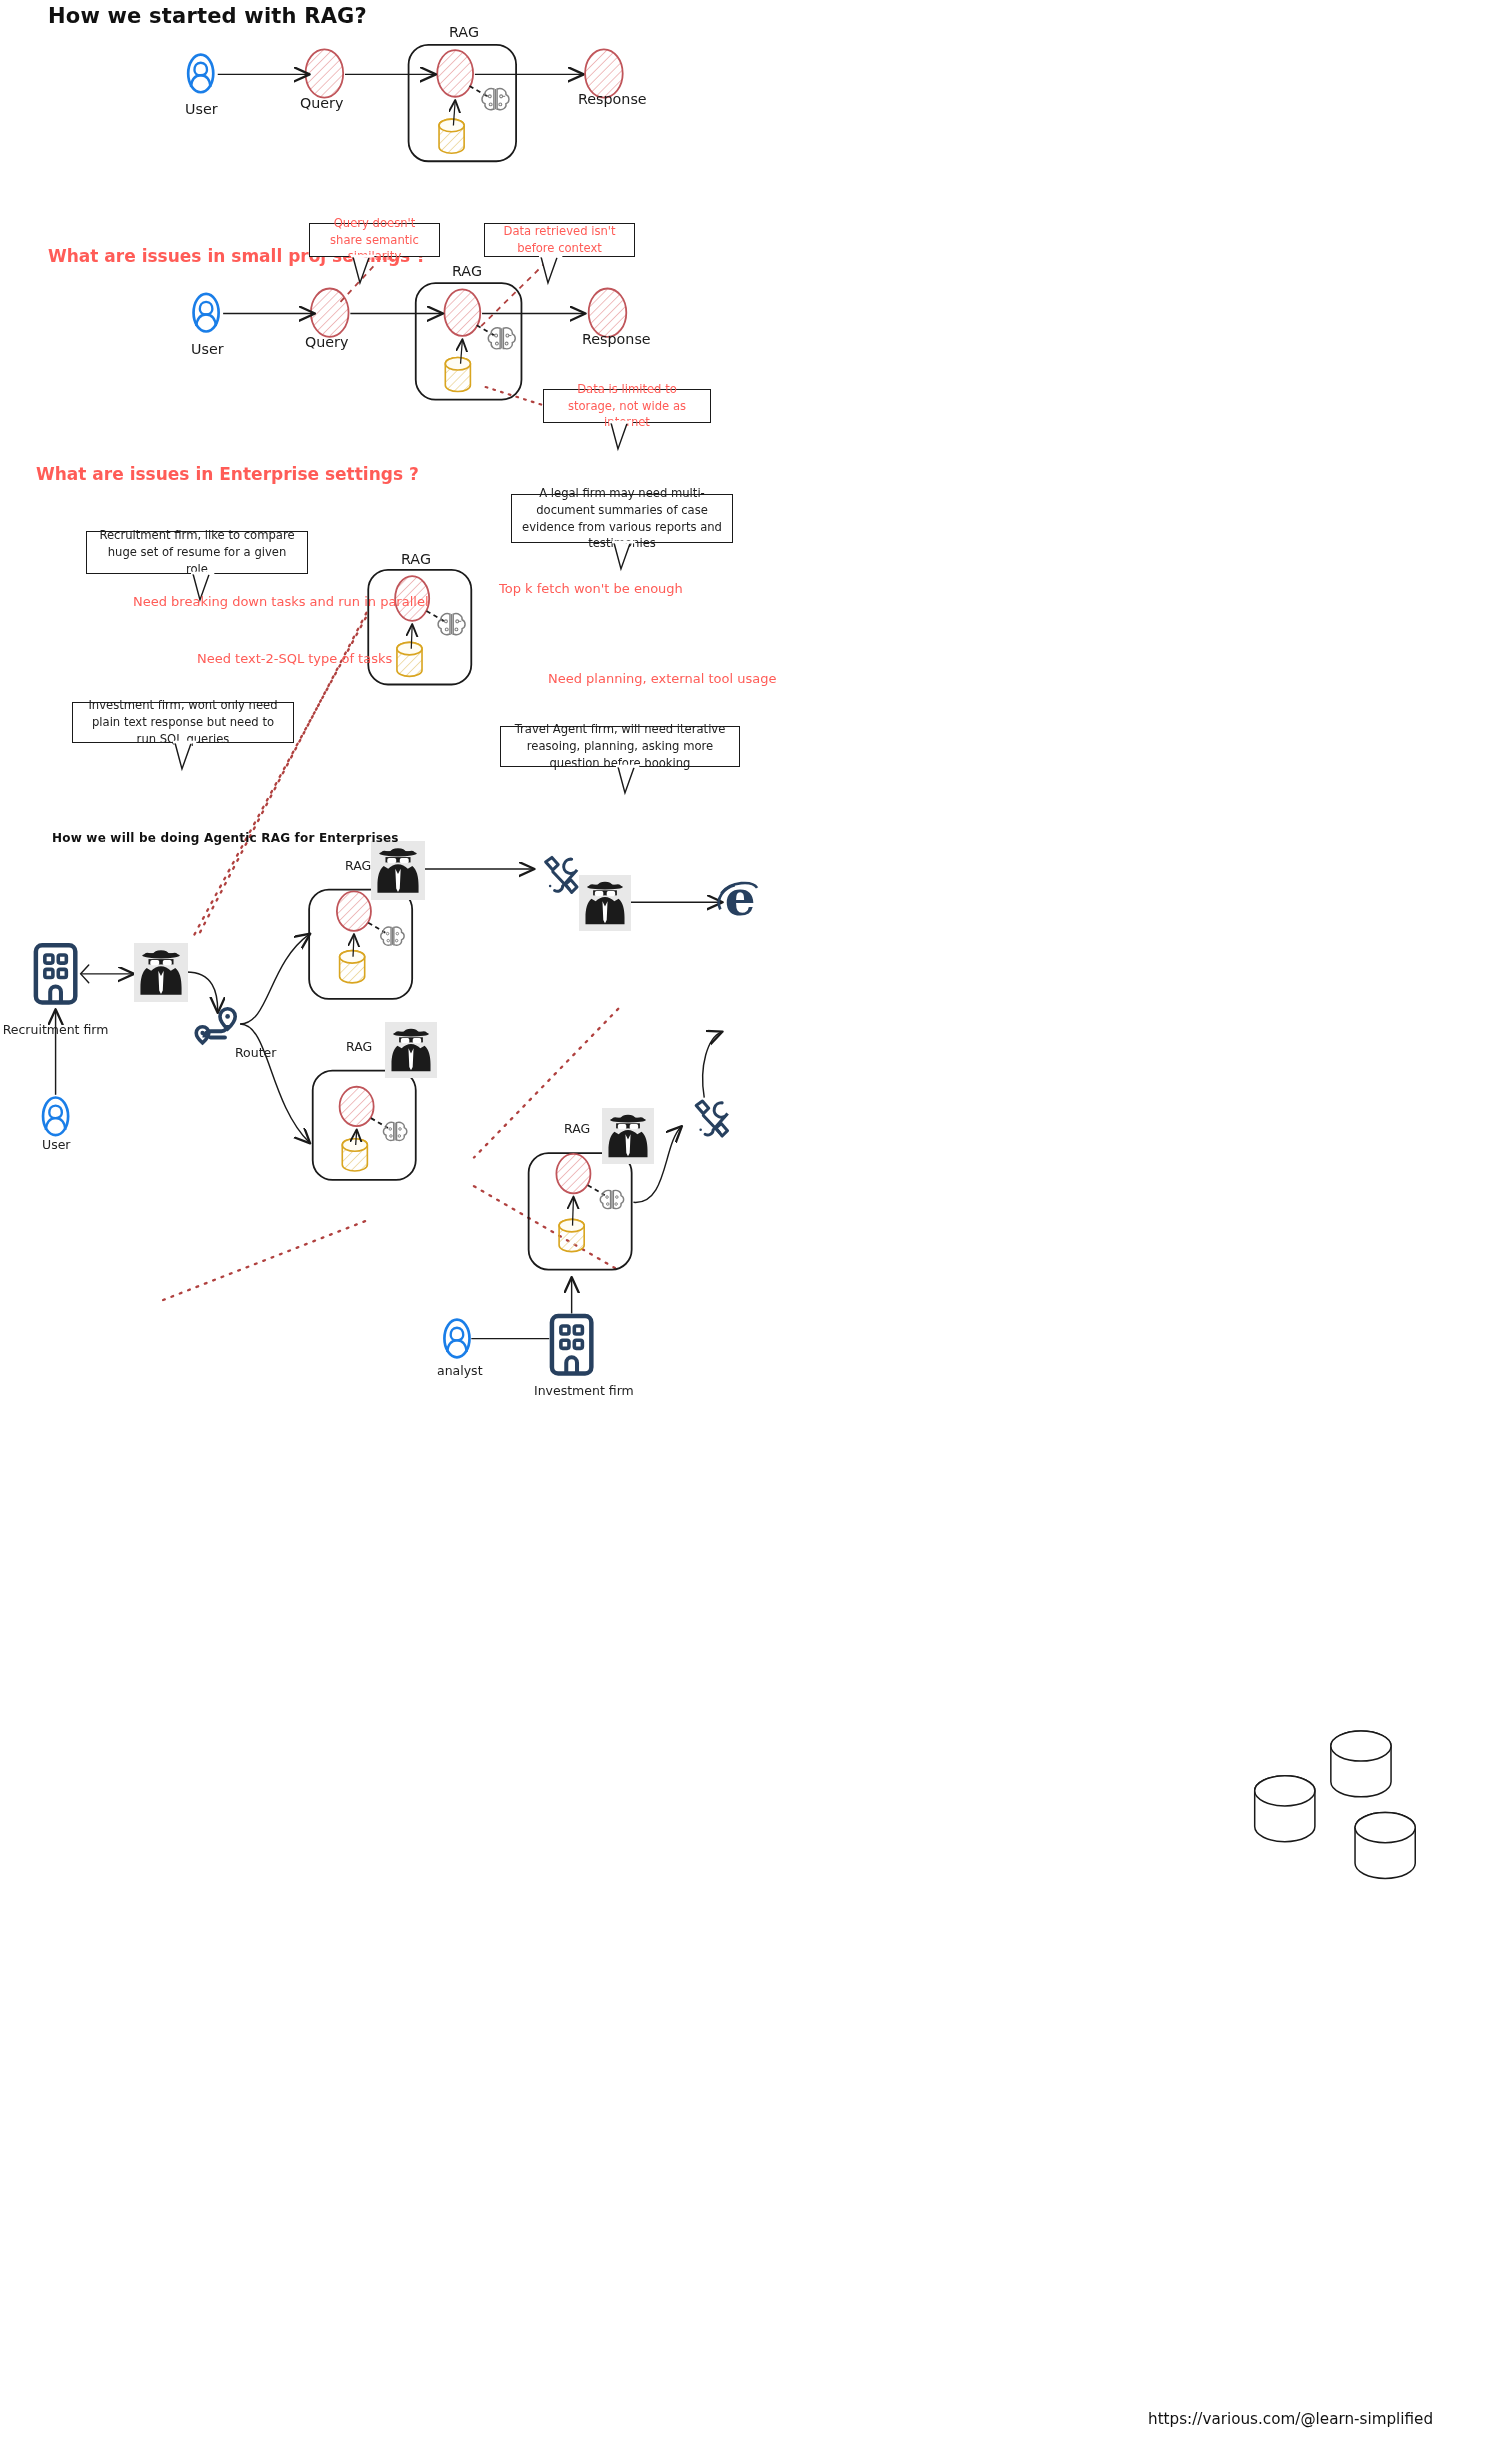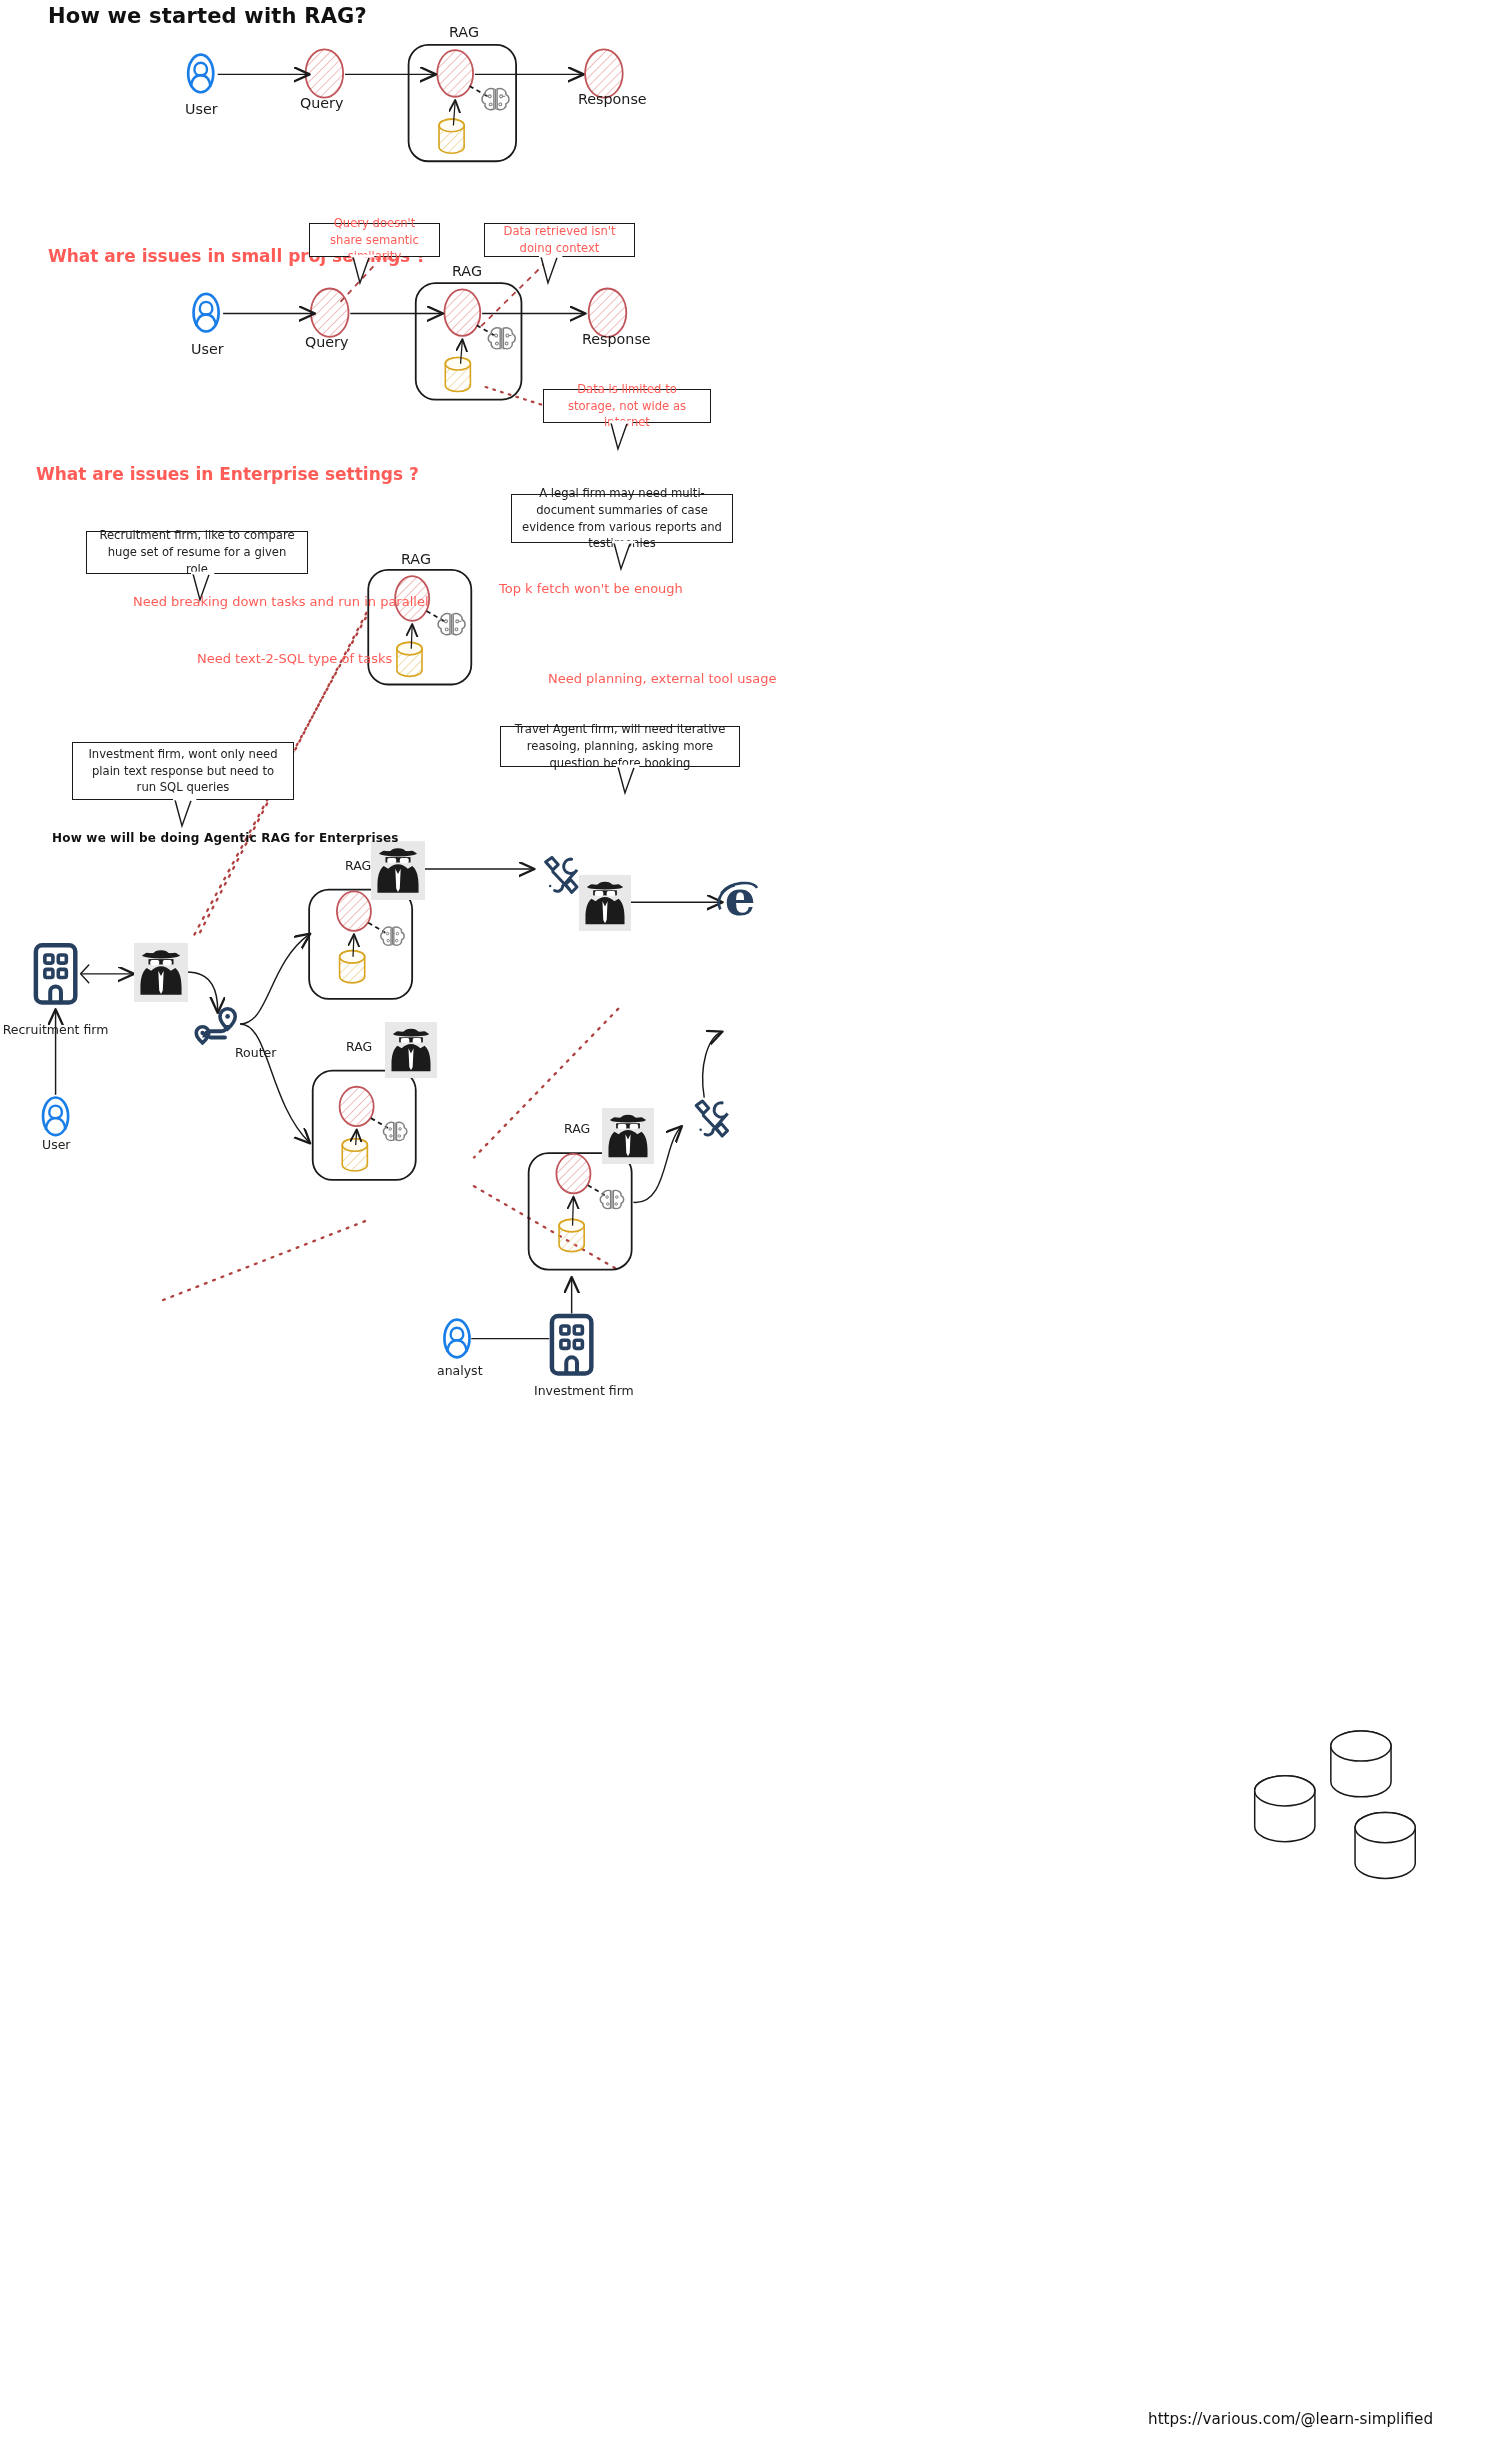--- a/index.html
+++ b/index.html
@@ -453,21 +453,21 @@
 
 <div class="callout red" style="left:309px;top:223px;width:131px;height:34px;font-size:11.6px;">
   <span class="ctxt">Query doesn't share semantic similarity</span>
   <svg class="tail" style="left:41px;" viewBox="0 0 34 30">
         <path d="M2,0 L10,30 L20,2" fill="#fff" stroke="#1a1a1a" stroke-width="1.6"></path>
         <line x1="0" y1="0" x2="26" y2="0" stroke="#fff" stroke-width="3"></line>
       </svg>
 </div>
 
 <div class="callout red" style="left:484px;top:223px;width:151px;height:34px;font-size:11.6px;">
-  <span class="ctxt">Data retrieved isn't doing context</span>
+  <span class="ctxt">Data retrieved isn't before context</span>
   <svg class="tail" style="left:54px;" viewBox="0 0 34 30">
         <path d="M2,0 L10,30 L20,2" fill="#fff" stroke="#1a1a1a" stroke-width="1.6"></path>
         <line x1="0" y1="0" x2="26" y2="0" stroke="#fff" stroke-width="3"></line>
       </svg>
 </div>
 
 <div class="callout red" style="left:543px;top:389px;width:168px;height:34px;font-size:11.6px;">
   <span class="ctxt">Data is limited to storage, not wide as internet</span>
   <svg class="tail" style="left:65px;" viewBox="0 0 34 30">
         <path d="M2,0 L10,30 L20,2" fill="#fff" stroke="#1a1a1a" stroke-width="1.6"></path>
@@ -487,21 +487,21 @@
 </div>
 
 <div class="callout blk" style="left:511px;top:494px;width:222px;height:49px;font-size:11.6px;">
   <span class="ctxt">A legal firm may need multi-document summaries of case evidence from various reports and testimonies</span>
   <svg class="tail" style="left:100px;" viewBox="0 0 34 30">
         <path d="M2,0 L10,30 L20,2" fill="#fff" stroke="#1a1a1a" stroke-width="1.6"></path>
         <line x1="0" y1="0" x2="26" y2="0" stroke="#fff" stroke-width="3"></line>
       </svg>
 </div>
 
-<div class="callout blk" style="left:72px;top:702px;width:222px;height:58px;font-size:11.6px;margin-top:40px;">
+<div class="callout blk" style="left:72px;top:702px;width:222px;height:41px;font-size:11.6px;">
   <span class="ctxt">Investment firm, wont only need plain text response but need to run SQL queries</span>
   <svg class="tail" style="left:100px;" viewBox="0 0 34 30">
         <path d="M2,0 L10,30 L20,2" fill="#fff" stroke="#1a1a1a" stroke-width="1.6"></path>
         <line x1="0" y1="0" x2="26" y2="0" stroke="#fff" stroke-width="3"></line>
       </svg>
 </div>
 
 <div class="callout blk" style="left:500px;top:726px;width:240px;height:41px;font-size:11.6px;">
   <span class="ctxt">Travel Agent firm, will need iterative reasoing, planning, asking more question before booking</span>
   <svg class="tail" style="left:115px;" viewBox="0 0 34 30">

